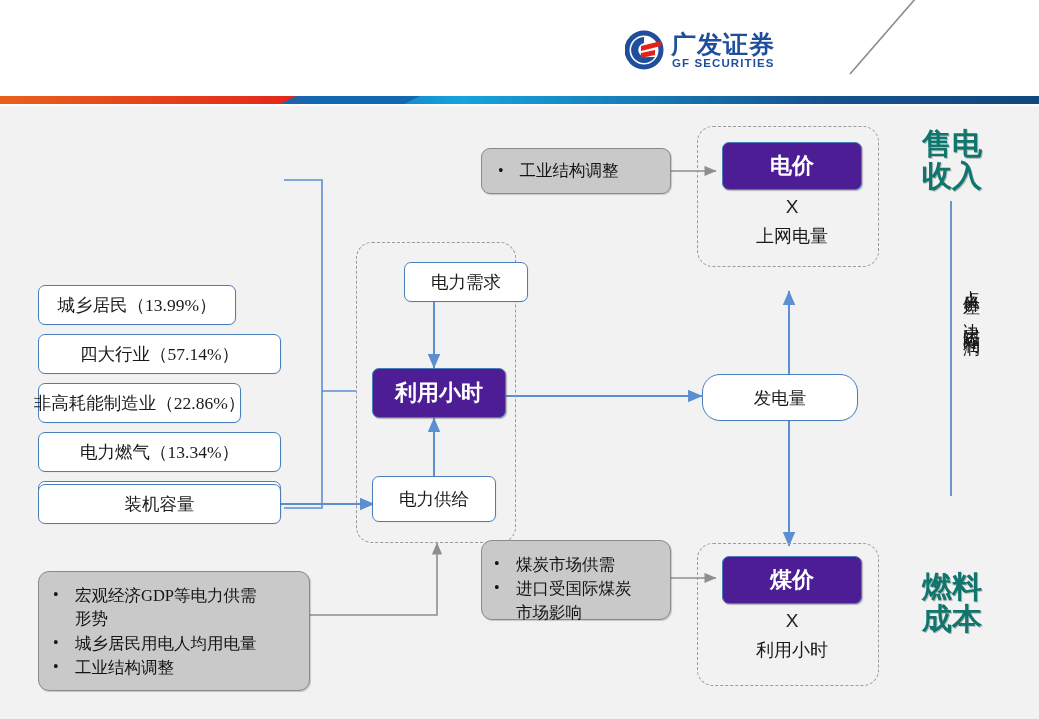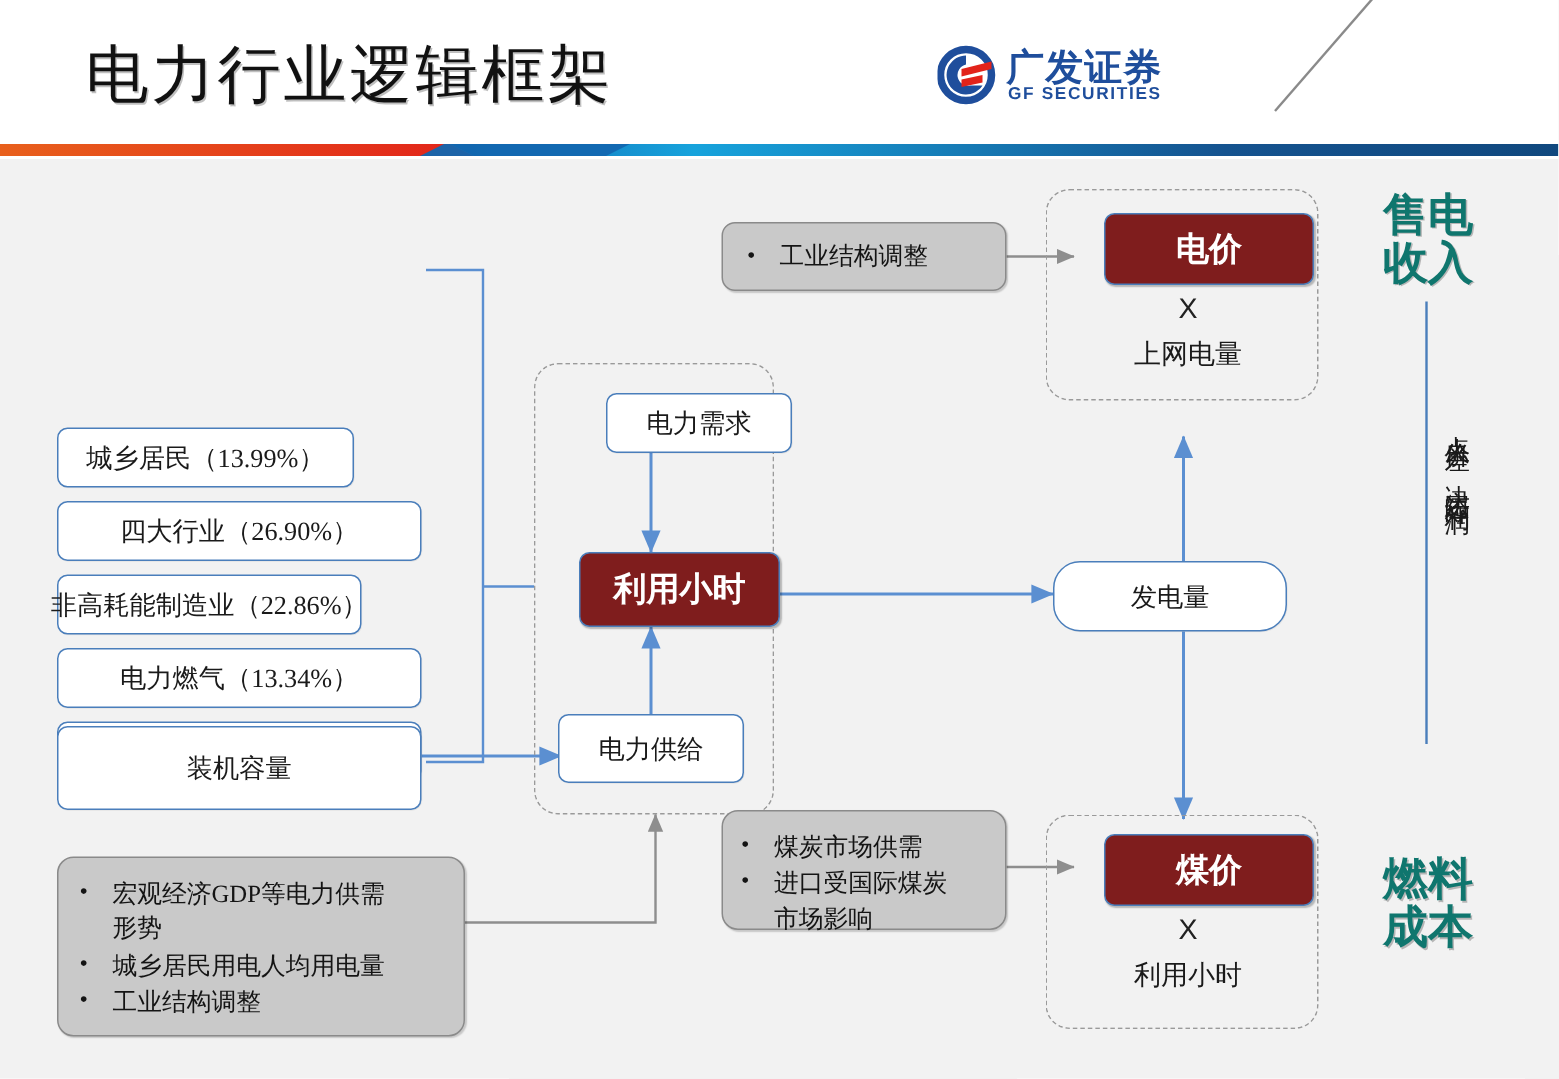--- a/index.html
+++ b/index.html
@@ -50,24 +50,23 @@
     position:absolute;box-sizing:border-box;
     display:flex;align-items:center;justify-content:center;
     text-align:center;white-space:nowrap;
   }
   .box-blue{
     background:#ffffff;border:1.4px solid #4A7EBB;border-radius:7px;
     color:#1a1a1a;font-size:17.5px;
     box-shadow:0.5px 0.5px 0 rgba(0,0,0,0.06);
   }
   .box-red{
-    background:#7f1d1d;border:1.5px solid #4A7EBB;border-radius:7px;
+    background:#4c1d95;border:1.5px solid #4A7EBB;border-radius:7px;
     color:#ffffff;font-weight:bold;font-size:22px;
     box-shadow:1px 1px 1px rgba(0,0,0,0.25);
-    margin-left:14px;
   }
   .dashgroup{
     position:absolute;box-sizing:border-box;
     border:1.4px dashed #9a9a9a;border-radius:16px;background:transparent;
   }
   .mult-sym{
     position:absolute;text-align:center;
     font-family:"Liberation Sans","DejaVu Sans",sans-serif;
     font-size:19px;color:#222;
   }
@@ -113,21 +112,20 @@
     font-size:17px;color:#1a1a1a;letter-spacing:3px;line-height:1.12;
     white-space:nowrap;
   }
 </style>
 </head>
 <body>
 
 <div id="slide">
 
   <div class="header">
-    <div class="title">电力行业逻辑框架</div>
 
     <div class="logo">
       <svg class="logo-mark" viewBox="0 0 40 40">
         <circle cx="19" cy="20" r="17" fill="none" stroke="#1f4e9c" stroke-width="5"></circle>
         <path d="M19 7 A13 13 0 1 0 30 27 L22 27 A6 6 0 1 1 19 13 Z" fill="#1f4e9c"></path>
         <path d="M16 16 L36 11 L36 16 L16 21 Z" fill="#e2231a"></path>
         <path d="M16 23 L30 20 L30 25 L16 28 Z" fill="#e2231a"></path>
       </svg>
       <div class="logo-cn">广发证券</div>
       <div class="logo-en">GF SECURITIES</div>
@@ -186,26 +184,26 @@
       <line x1="671" y1="65" x2="716" y2="65" stroke="#8e8e8e" stroke-width="1.6" marker-end="url(#ahGray)"></line>
 
       <line x1="671" y1="472" x2="716" y2="472" stroke="#8e8e8e" stroke-width="1.6" marker-end="url(#ahGray)"></line>
 
       <path d="M310,509 L437,509 L437,437" fill="none" stroke="#8e8e8e" stroke-width="1.6" marker-end="url(#ahGray)"></path>
 
       <line x1="951" y1="95" x2="951" y2="390" stroke="#4A7EBB" stroke-width="1.6"></line>
     </svg>
 
     <div class="node box-blue" style="left:38px;top:179px;width:198px;height:40px;">城乡居民（13.99%）</div>
-    <div class="node box-blue" style="left:38px;top:228px;width:243px;height:40px;">四大行业（26.90%）</div>
+    <div class="node box-blue" style="left:38px;top:228px;width:243px;height:40px;">四大行业（57.14%）</div>
     <div class="node box-blue" style="left:38px;top:277px;width:203px;height:40px;">非高耗能制造业（22.86%）</div>
     <div class="node box-blue" style="left:38px;top:326px;width:243px;height:40px;">电力燃气（13.34%）</div>
     <div class="node box-blue" style="left:38px;top:375px;width:243px;height:40px;">其他（20.90%）</div>
 
-    <div class="node box-blue" style="left:38px;top:378px;width:243px;height:56px;top:378px;">装机容量</div>
+    <div class="node box-blue" style="left:38px;top:378px;width:243px;height:40px;top:378px;">装机容量</div>
 
     <div class="dashgroup" style="left:356px;top:136px;width:160px;height:301px;"></div>
 
     <div class="node box-blue" style="left:372px;top:156px;width:124px;height:40px;margin-left:32px;">电力需求</div>
 
     <div class="node box-red" style="left:372px;top:262px;width:134px;height:50px;">利用小时</div>
 
     <div class="node box-blue" style="left:372px;top:370px;width:124px;height:46px;">电力供给</div>
 
     <div class="node box-blue" style="left:702px;top:268px;width:156px;height:47px;border-radius:18px;">发电量</div>

